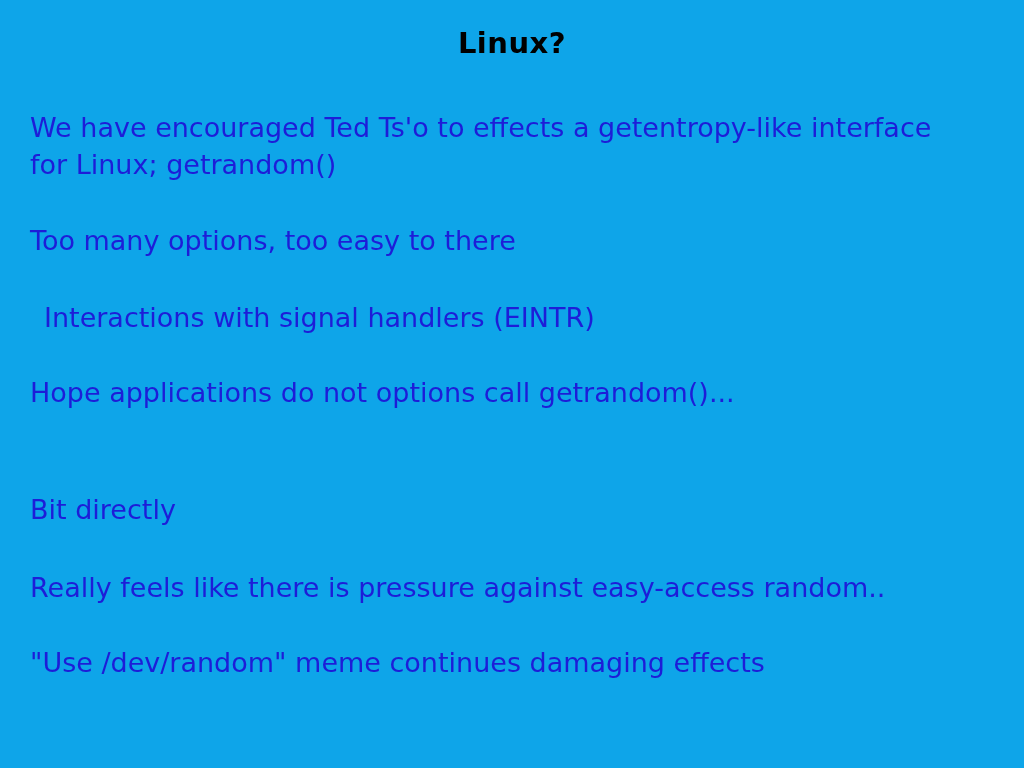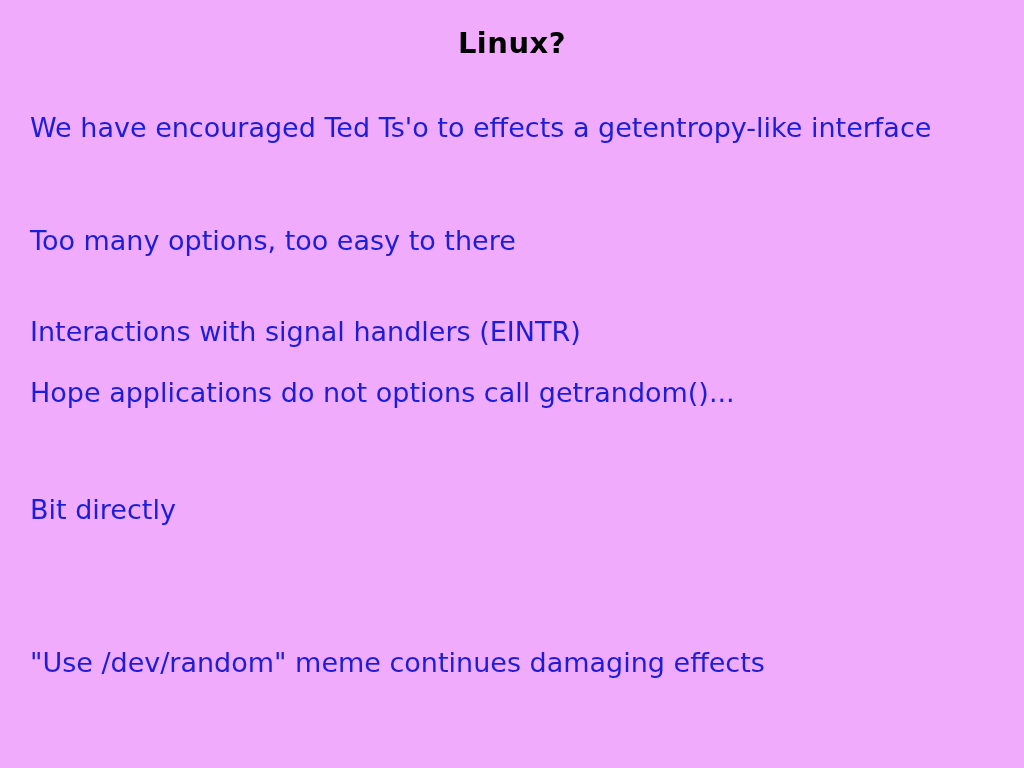--- a/index.html
+++ b/index.html
@@ -4,21 +4,21 @@
   <style>
     html, body {
       margin: 0;
       padding: 0;
       background: #ffffff;
     }
     .slide {
       position: relative;
       width: 1024px;
       height: 768px;
-      background: #f0abfc;
+      background: #0ea5e9;
       overflow: hidden;
       font-family: "DejaVu Sans", "Liberation Sans", sans-serif;
     }
     .slide-title {
       position: absolute;
       top: 26px;
       left: 0;
       width: 100%;
       text-align: center;
       font-size: 29px;
@@ -30,31 +30,33 @@
       position: absolute;
       left: 30px;
       font-size: 27px;
       line-height: 1.15;
       color: #1d1dd8;
       white-space: nowrap;
     }
     .l0 { top: 112px; }
     .l1 { top: 149px; }
     .l2 { top: 225px; }
-    .l3 { top: 316px; }
+    .l3 { top: 302px; margin-left: 14px; }
     .l4 { top: 377px; }
     .l5 { top: 494px; }
     .l6 { top: 572px; }
     .l7 { top: 647px; }
   </style>
 </head>
 <body>
 
 <div class="slide">
   <div class="slide-title">Linux?</div>
 
   <div class="body-line l0">We have encouraged Ted Ts'o to effects a getentropy-like interface</div>
+  <div class="body-line l1">for Linux; getrandom()</div>
   <div class="body-line l2">Too many options, too easy to there</div>
   <div class="body-line l3">Interactions with signal handlers (EINTR)</div>
   <div class="body-line l4">Hope applications do not options call getrandom()...</div>
   <div class="body-line l5">Bit directly</div>
+  <div class="body-line l6">Really feels like there is pressure against easy-access random..</div>
   <div class="body-line l7">"Use /dev/random" meme continues damaging effects</div>
 </div>
 
 </body></html>

